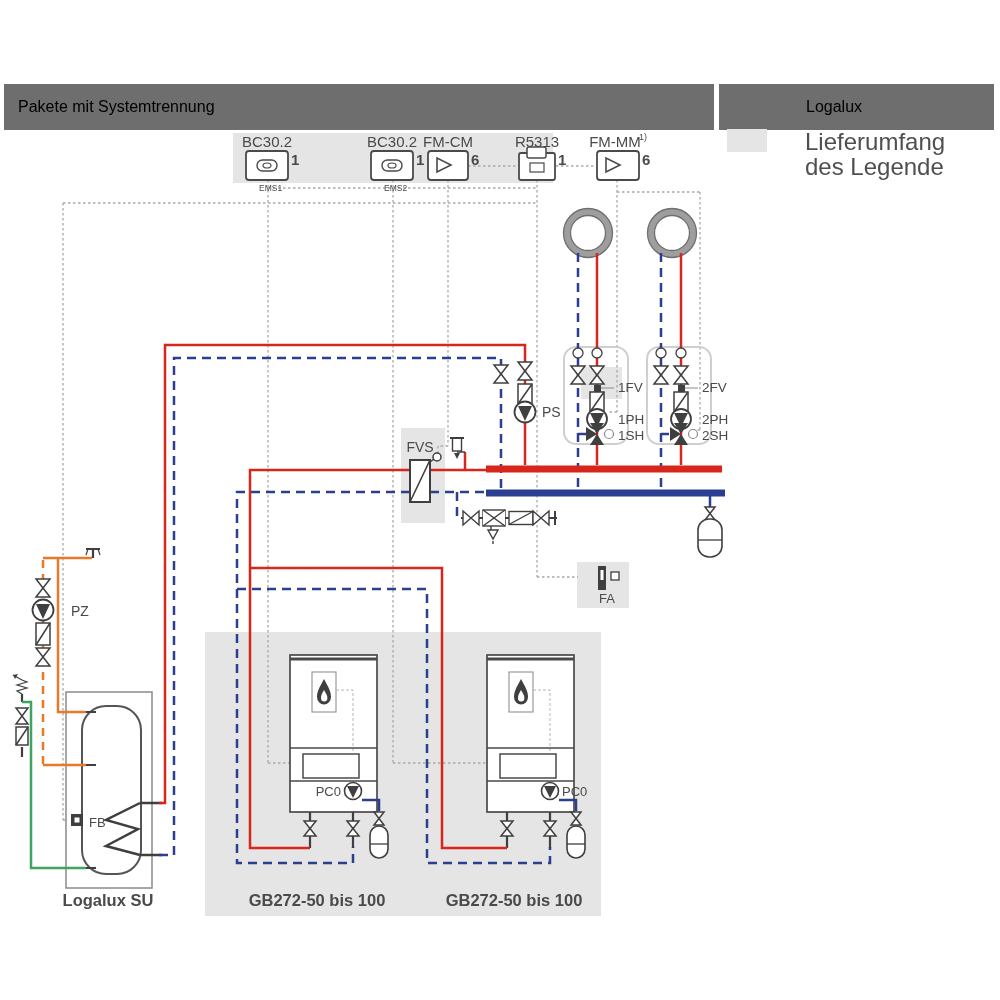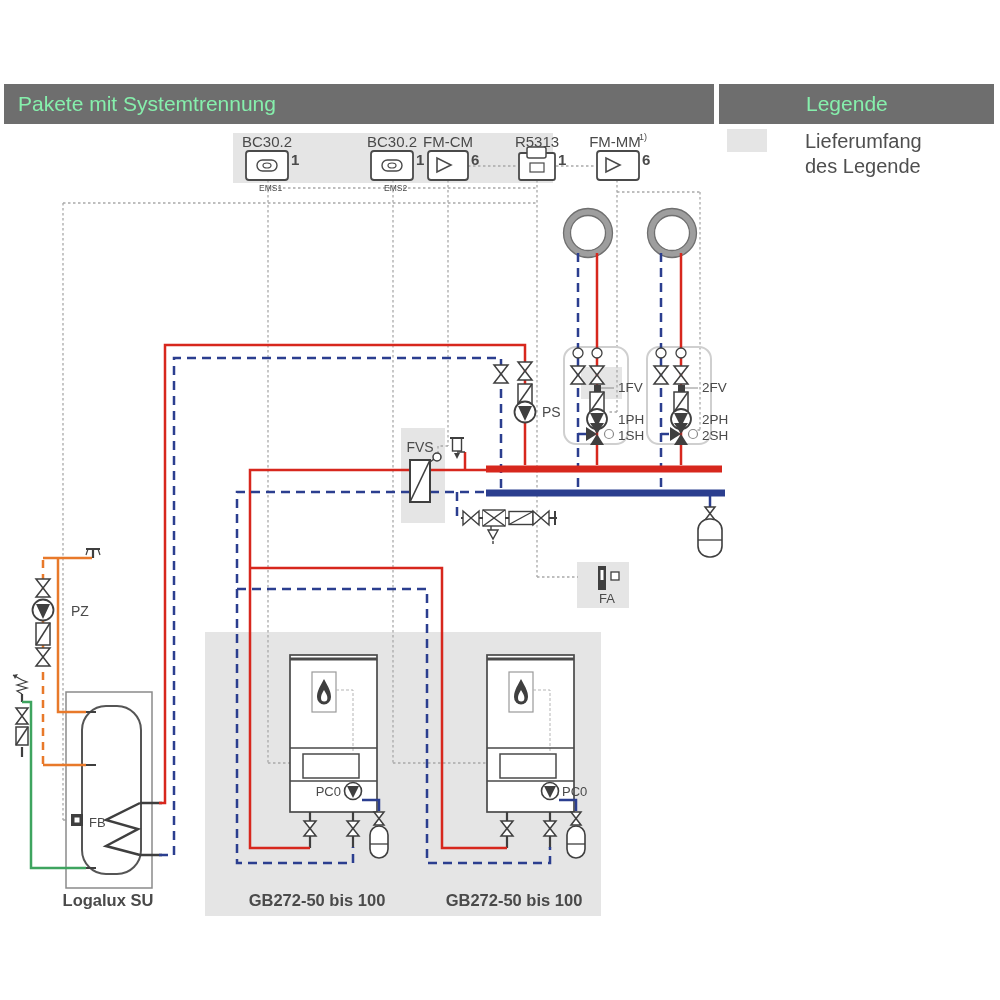--- a/index.html
+++ b/index.html
@@ -1,36 +1,36 @@
 <!DOCTYPE html>
 <html><head>
 <meta charset="utf-8">
 <style>
   html,body{margin:0;padding:0;background:#fff;}
   #page{position:relative;width:1000px;height:1000px;background:#fff;overflow:hidden;
         font-family:"Liberation Sans",sans-serif;}
-  .bar{position:absolute;top:84px;height:40px;background:#6e6e6e;color:#86efac;
-       display:flex;align-items:center;font-size:21px;font-weight:400;}
+  .bar{position:absolute;top:84px;height:46px;background:#6e6e6e;color:#000000;
+       display:flex;align-items:center;font-size:16px;font-weight:400;}
   .bar-left{left:4px;width:710px;padding-left:14px;box-sizing:border-box;}
   .bar-right{left:719px;width:275px;padding-left:87px;box-sizing:border-box;}
   .legend-swatch{position:absolute;left:727px;top:129px;width:40px;height:23px;background:#e5e5e5;}
-  .legend-text{position:absolute;left:805px;top:129px;font-size:20px;line-height:25px;color:#4f4f4f;}
+  .legend-text{position:absolute;left:805px;top:129px;font-size:24px;line-height:25px;color:#4f4f4f;}
   svg{position:absolute;left:0;top:0;}
   text{font-family:"Liberation Sans",sans-serif;fill:#4a4a4a;}
 </style>
 </head>
 <body>
 
 <div id="page">
 
   <div class="bar bar-left">
     <span>Pakete mit Systemtrennung</span>
   </div>
   <div class="bar bar-right">
-    <span>Legende</span>
+    <span>Logalux</span>
   </div>
   <div class="legend-swatch"></div>
   <div class="legend-text">
     <div>Lieferumfang</div>
     <div>des Legende</div>
   </div>
 
   <svg width="1000" height="1000" viewBox="0 0 1000 1000">
 
     <g fill="#e5e5e5">

